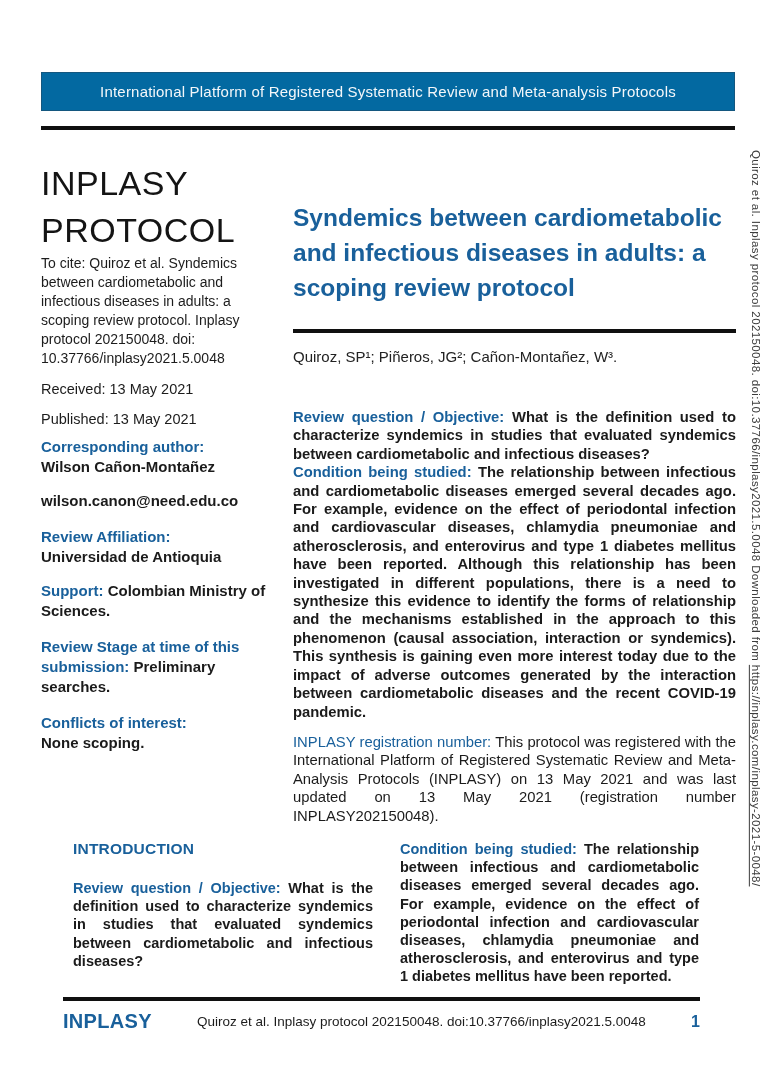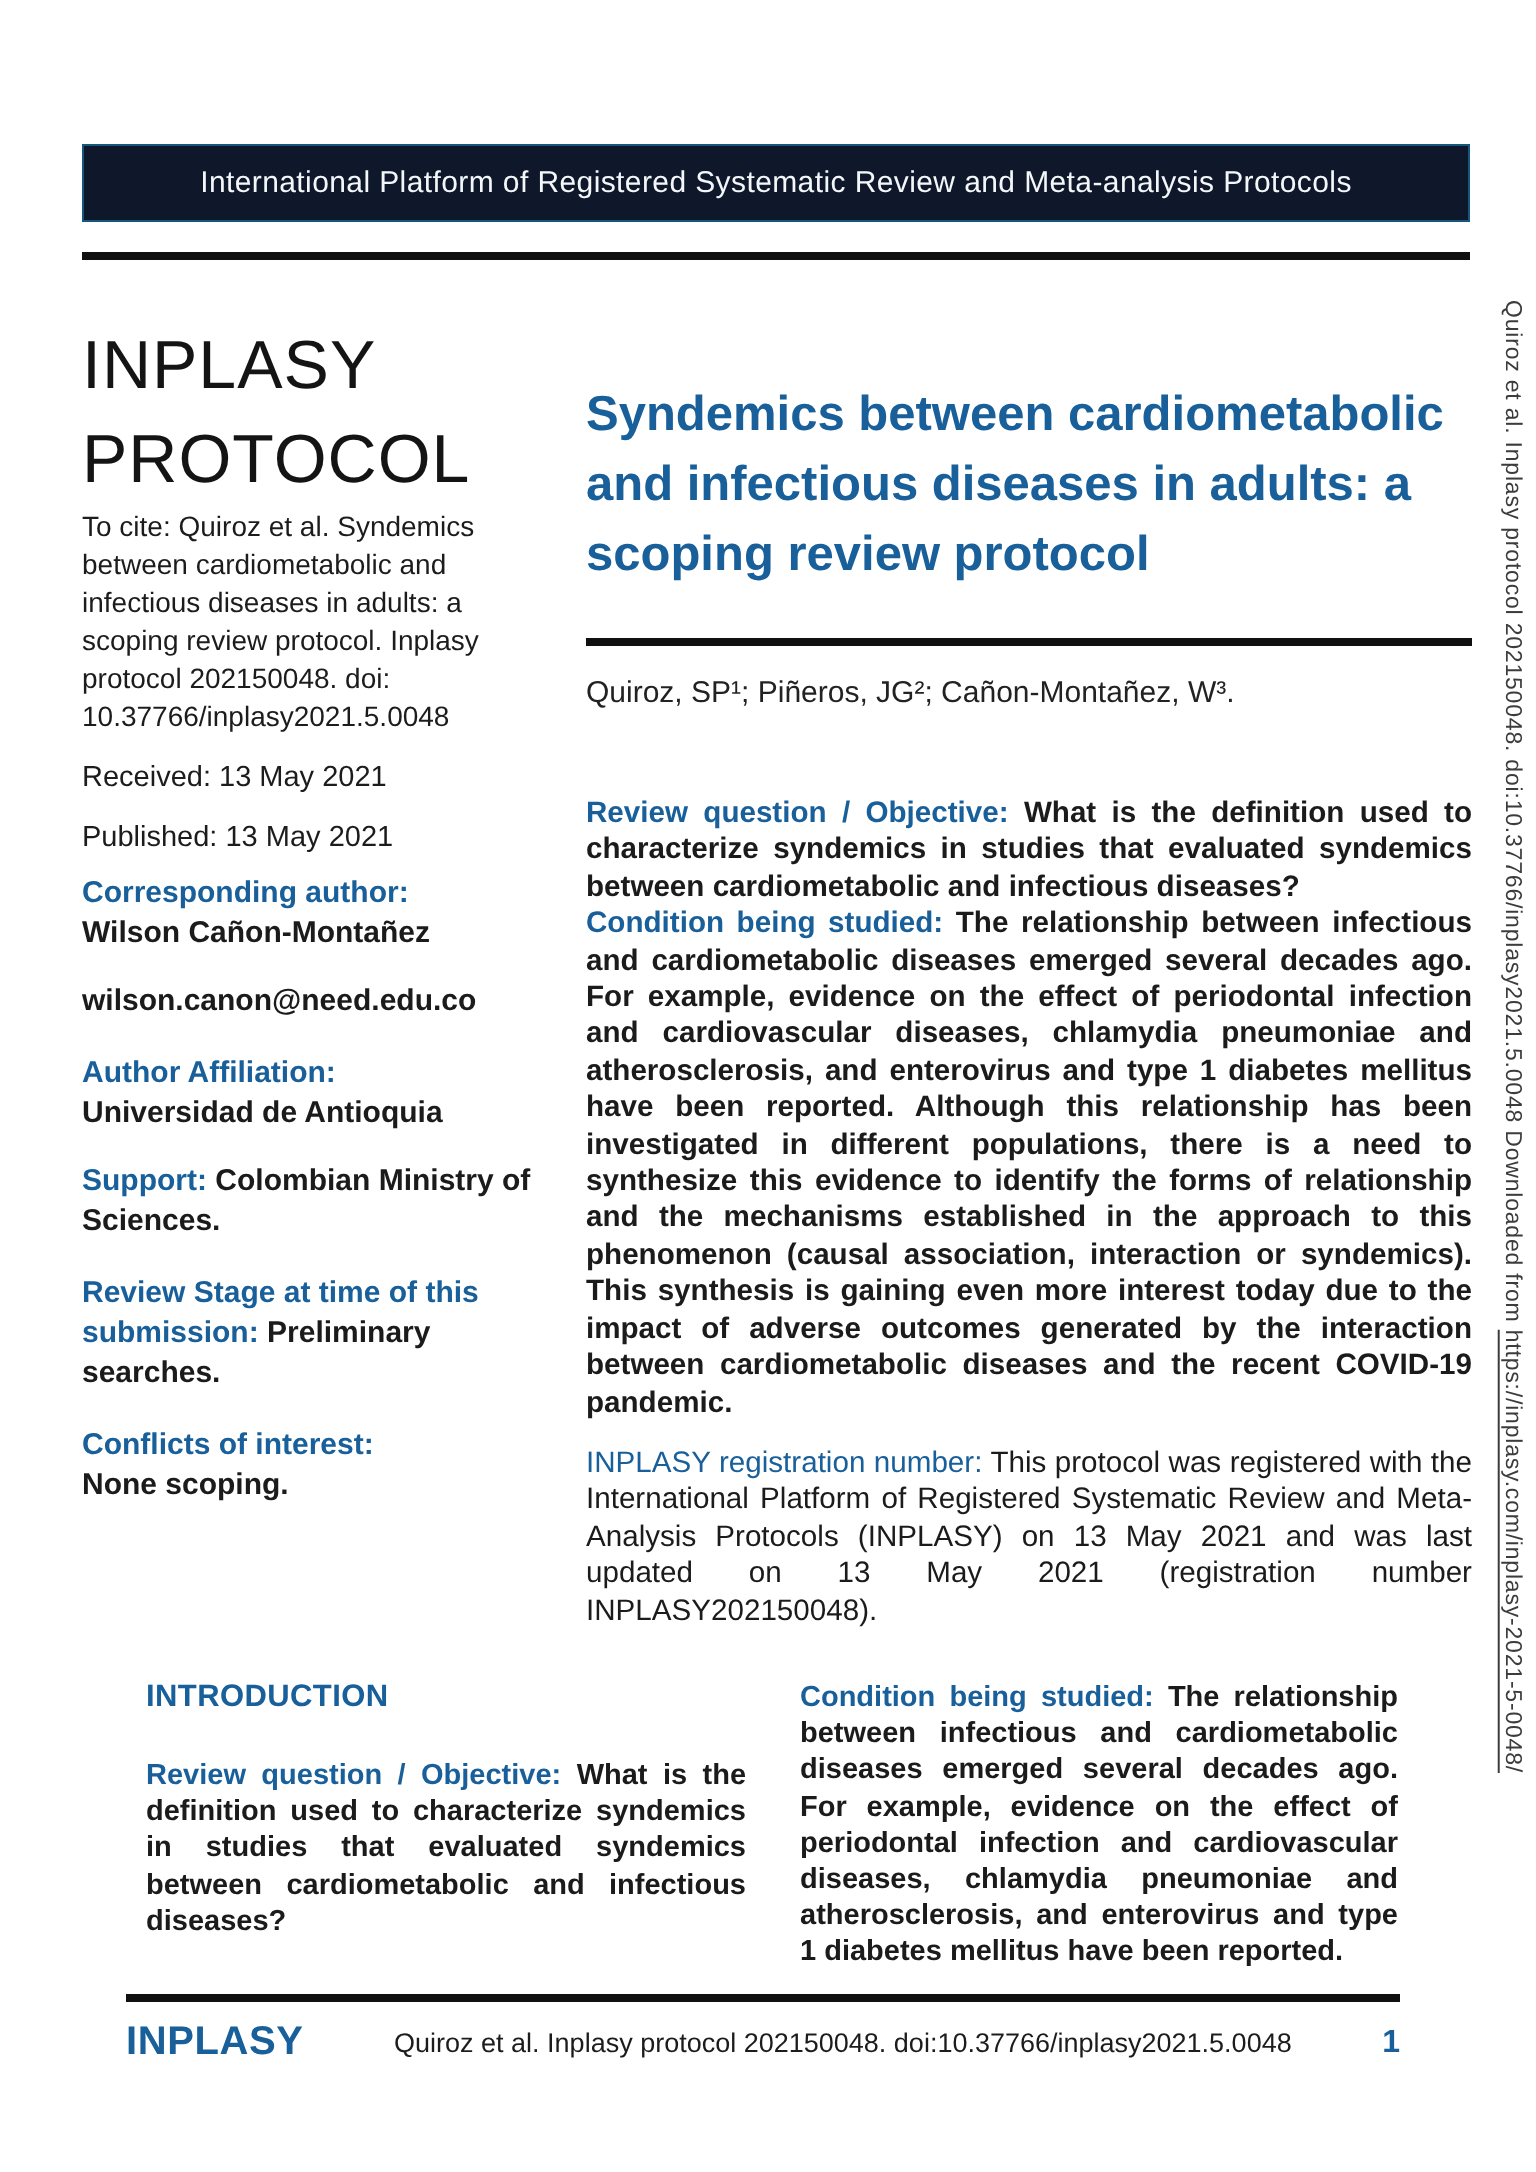--- a/index.html
+++ b/index.html
@@ -9,21 +9,21 @@
     position: relative;
     width: 768px;
     height: 1086px;
     background: #ffffff;
     overflow: hidden;
   }
   .banner {
     position: absolute;
     left: 41px; top: 72px;
     width: 694px; height: 39px;
-    background: #0f172a;
+    background: #0369a1;
     border: 1px solid #14577f;
     display: flex; align-items: center; justify-content: center;
     color: #f4f7fa;
     font-size: 15px;
     letter-spacing: 0.2px;
   }
   .rule-top {
     position: absolute;
     left: 41px; top: 126px;
     width: 694px; height: 4px;
@@ -61,21 +61,21 @@
     font-weight: 700;
     color: #1b1b1b;
   }
   .mt22 { margin-top: 10px; }
   .mt14 { margin-top: 14px; }
   .mt16 { margin-top: 16px; }
   .blue { color: #19609B; }
   
   .article {
     position: absolute;
-    left: 293px; top: 160px;
+    left: 293px; top: 170px;
     width: 443px;
   }
   .article-title {
     padding-top: 30px;
     font-size: 24.5px;
     line-height: 35px;
     font-weight: 700;
     color: #19609B;
   }
   .rule-authors {
@@ -200,21 +200,21 @@
     <p class="meta-line">Published: 13 May 2021</p>
 
     <div class="sb-block mt22">
       <div class="blue">Corresponding author:</div>
       <div>Wilson Cañon-Montañez</div>
     </div>
 
     <div class="sb-block mt14">wilson.canon@need.edu.co</div>
 
     <div class="sb-block mt16">
-      <div class="blue">Author Affiliation:</div>
+      <div class="blue">Review Affiliation:</div>
       <div>Universidad de Antioquia</div>
     </div>
 
     <div class="sb-block mt14">
       <span class="blue">Support:</span>
       <span>Colombian Ministry of Sciences.</span>
     </div>
 
     <div class="sb-block mt16">
       <span class="blue">Review Stage at time of this submission:</span>

